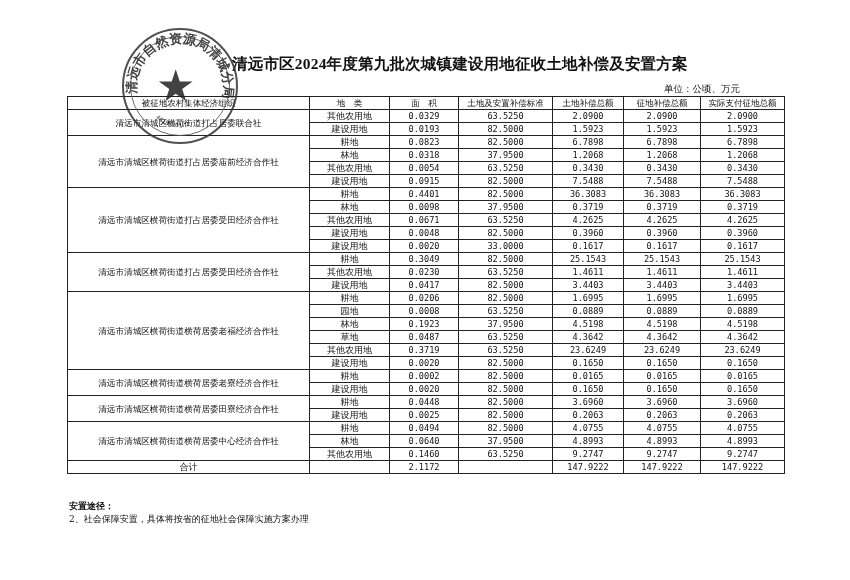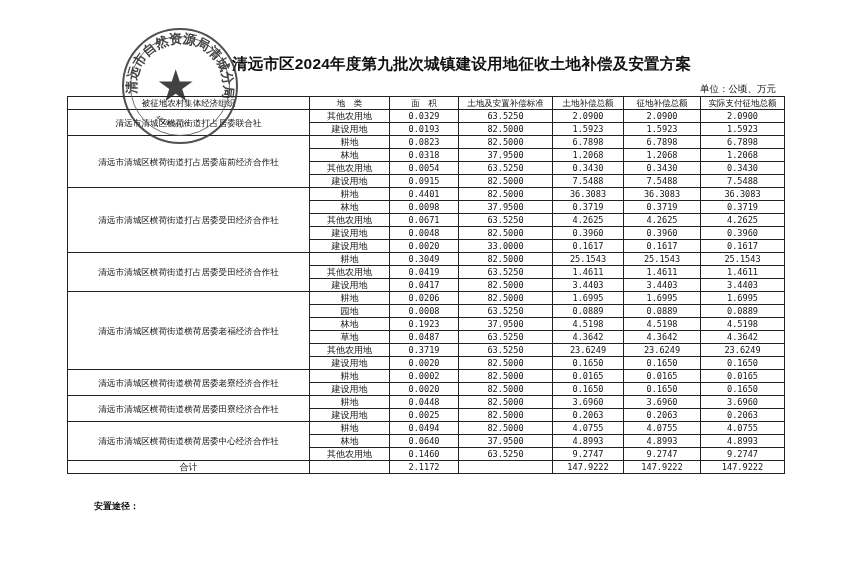--- a/index.html
+++ b/index.html
@@ -1,29 +1,29 @@
 <!DOCTYPE html>
 <html><head>
 <meta charset="utf-8">
 <style>
   html, body { margin:0; padding:0; background:#fff; }
   body { width:850px; height:580px; position:relative; overflow:hidden;
          font-family:"DejaVu Serif","Liberation Serif",serif; color:#111; }
   .title { position:absolute; left:232px; top:54px; font-size:15.5px; font-weight:bold;
-           letter-spacing:0.2px; white-space:nowrap; font-family:Liberation Sans, sans-serif;text-align:center; }
-  .unit { position:absolute; left:664px; top:83px; font-size:9.5px; white-space:nowrap;margin-left:36px; }
+           letter-spacing:0.2px; white-space:nowrap; font-family:Liberation Serif, serif;text-align:center; }
+  .unit { position:absolute; left:664px; top:83px; font-size:9.5px; white-space:nowrap; }
   table.main { position:absolute; left:67px; top:96px; width:717px; border-collapse:collapse;
                table-layout:fixed; font-size:9px; }
   table.main td, table.main th { border:1px solid #222; height:12px; padding:0; text-align:center;
                line-height:12px; white-space:nowrap; overflow:hidden; font-weight:normal; }
   table.main th { font-size:8.5px; }
   .cat { font-weight:bold; }
   .num { font-family:"DejaVu Sans Mono","Liberation Mono",monospace; font-size:8.6px; }
   .group { font-size:8.6px; }
-  .notes { position:absolute; left:69px; top:500px; font-size:9px; line-height:13px;margin-left:25px; }
+  .notes { position:absolute; left:69px; top:500px; font-size:9px; line-height:13px; }
   .notes div { white-space:nowrap; }
   .notes .nh { font-weight:bold; }
   .seal { position:absolute; left:122px; top:28px; width:112px; height:112px; border-radius:50%;
           border:2.5px solid #333; pointer-events:none; opacity:0.85; }
   .seal .inner { position:absolute; left:6px; top:6px; right:6px; bottom:6px; border-radius:50%; border:0.8px solid #555; }
   .seal .star { position:absolute; left:32px; top:34px; font-size:44px; line-height:44px; color:#222; font-family:"DejaVu Sans",sans-serif; }
   .seal .ring { position:absolute; left:0; top:0; width:112px; height:112px; }
 </style>
 </head>
 <body>
@@ -148,21 +148,21 @@
         <td rowspan="3" class="group">清远市清城区横荷街道打占居委受田经济合作社</td>
         <td class="cat">耕地</td>
         <td class="num">0.3049</td>
         <td class="num">82.5000</td>
         <td class="num">25.1543</td>
         <td class="num">25.1543</td>
         <td class="num">25.1543</td>
       </tr>
       <tr>
         <td class="cat">其他农用地</td>
-        <td class="num">0.0419</td>
+        <td class="num">0.0230</td>
         <td class="num">63.5250</td>
         <td class="num">1.4611</td>
         <td class="num">1.4611</td>
         <td class="num">1.4611</td>
       </tr>
       <tr>
         <td class="cat">建设用地</td>
         <td class="num">0.0417</td>
         <td class="num">82.5000</td>
         <td class="num">3.4403</td>
@@ -284,20 +284,21 @@
         <td class="num"></td>
         <td class="num">147.9222</td>
         <td class="num">147.9222</td>
         <td class="num">147.9222</td>
       </tr>
     </tbody>
 </table>
 
 <div class="notes">
   <div class="nh">安置途径：</div>
+  <div>2、社会保障安置，具体将按省的征地社会保障实施方案办理</div>
 </div>
 
 <div class="seal">
   <div class="inner"></div>
   <svg class="ring" viewBox="0 0 112 112">
     <defs>
         <path id="arc" d="M 14 70 A 44 44 0 1 1 98 70"></path>
       </defs>
     <text font-size="13" font-weight="bold" fill="#222" font-family="DejaVu Serif, serif">
       <textPath href="#arc" startOffset="4%" id="sealText">清远市自然资源局清城分局</textPath>

